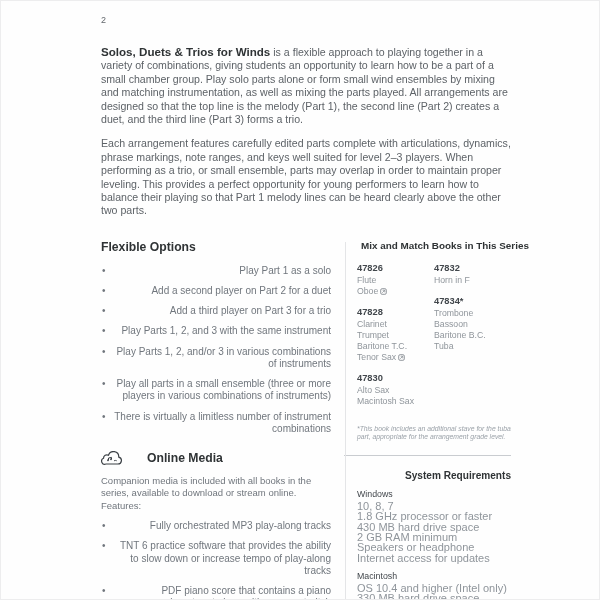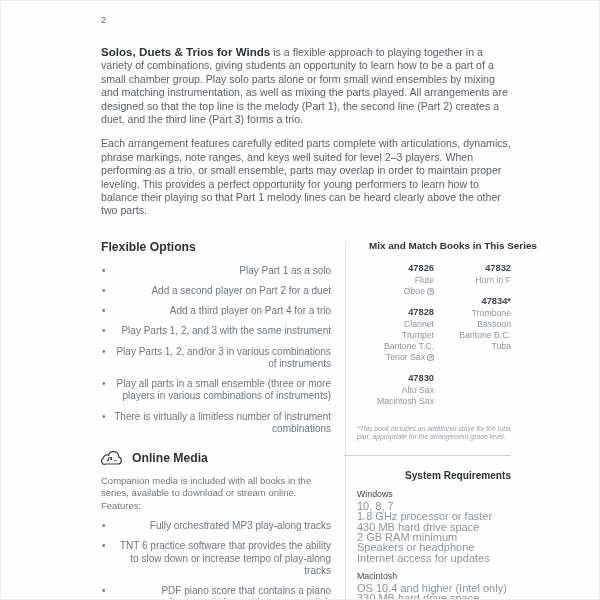--- a/index.html
+++ b/index.html
@@ -22,29 +22,29 @@
   .col-right { margin-left:26px; width:154px; }
 
   .sec-title { font-size:12.2px; font-weight:bold; color:#2f3335; margin:0 0 11px; }
   ul.bullets { list-style:none; margin:0; padding:0; }
   ul.bullets li {
     position:relative; padding-left:11px; margin-bottom:8px;
     font-size:10px; line-height:12.2px; color:#70767d;text-align:right;
   }
   ul.bullets li::before { content:"•"; position:absolute; left:1px; top:0; color:#70767d; }
 
-  .om-head { display:flex; align-items:center; gap:9px; margin:16px 0 9px; }
+  .om-head { display:flex; align-items:center; gap:24px; margin:16px 0 9px; }
   .om-head .cloud { width:22px; height:15px; flex:0 0 auto; }
   .om-title { font-size:12.2px; font-weight:bold; color:#2f3335; }
   .om-intro { margin:0 0 8px; font-size:9.5px; line-height:12.4px; color:#70767d; }
 
-  .series-title { font-size:9.9px; font-weight:bold; color:#2f3335; margin:0 12px 12px; white-space:nowrap; }
+  .series-title { font-size:9.9px; font-weight:bold; color:#2f3335; margin:0 4px 12px; white-space:nowrap; }
   .books { display:flex; }
   .bcol { width:77px; }
-  .book { margin-bottom:10px;text-align:right; }
+  .book { margin-bottom:10px; }
   .bnum { font-size:9.3px; font-weight:bold; color:#42474c; margin-bottom:2px; }
   .bline { font-size:8.7px; line-height:11px; color:#8f959b; }
   .flag { display:inline-block; width:7px; height:7px; vertical-align:-1px; margin-left:2px; }
 
   .footnote { margin-top:8px; font-size:6.8px; line-height:8.6px; font-style:italic; color:#9aa1a8; }
   .hr { margin:13px 0 0 -13px; width:167px; border:none; border-top:1px solid #c9ccd0; }
 
   .sysreq-title { font-size:10.1px; font-weight:bold; color:#2f3335; margin:14px 0 4px;text-align:right; }
   .os-name { font-size:8.8px; font-weight:normal; color:#42474c; margin:8px 0 2px; }
   .os-line { font-size:11px; line-height:10.3px; color:#8f959b; }
@@ -62,21 +62,21 @@
     <p class="para2">Each arrangement features carefully edited parts complete with articulations, dynamics, phrase markings, note ranges, and keys well suited for level 2–3 players. When performing as a trio, or small ensemble, parts may overlap in order to maintain proper leveling. This provides a perfect opportunity for young performers to learn how to balance their playing so that Part 1 melody lines can be heard clearly above the other two parts.</p>
 
     <div class="columns">
       <div class="divider-v"></div>
 
       <div class="col-left">
         <h2 class="sec-title">Flexible Options</h2>
         <ul class="bullets">
           <li>Play Part 1 as a solo</li>
           <li>Add a second player on Part 2 for a duet</li>
-          <li>Add a third player on Part 4 for a trio</li>
+          <li>Add a third player on Part 3 for a trio</li>
           <li>Play Parts 1, 2, and 3 with the same instrument</li>
           <li>Play Parts 1, 2, and/or 3 in various combinations of instruments</li>
           <li>Play all parts in a small ensemble (three or more players in various combinations of instruments)</li>
           <li>There is virtually a limitless number of instrument combinations</li>
         </ul>
 
         <div class="om-head">
           <svg class="cloud" viewBox="0 0 44 30" fill="none" xmlns="http://www.w3.org/2000/svg">
             <path d="M10 26h24a7 7 0 0 0 1.5-13.8A10.5 10.5 0 0 0 15 8.5 6.8 6.8 0 0 0 5 14.6 6 6 0 0 0 10 26Z" stroke="#3b4045" stroke-width="2.4"></path>
             <path d="M15 18v-4l6-1.2V16" stroke="#3b4045" stroke-width="2"></path>

